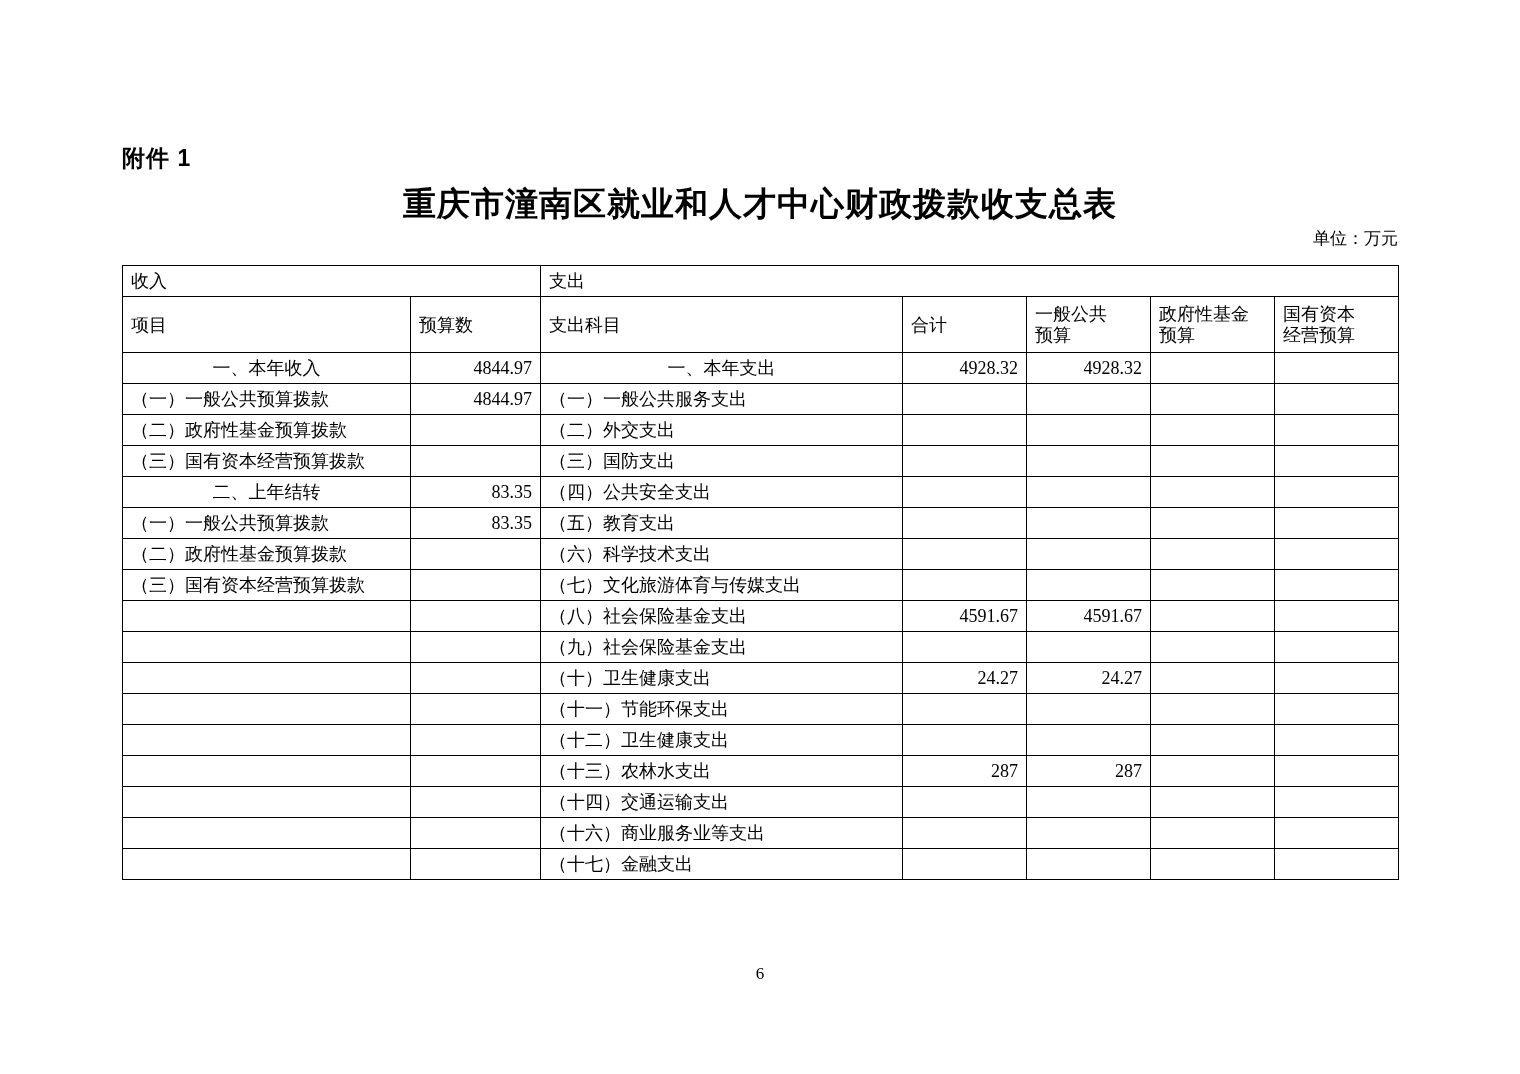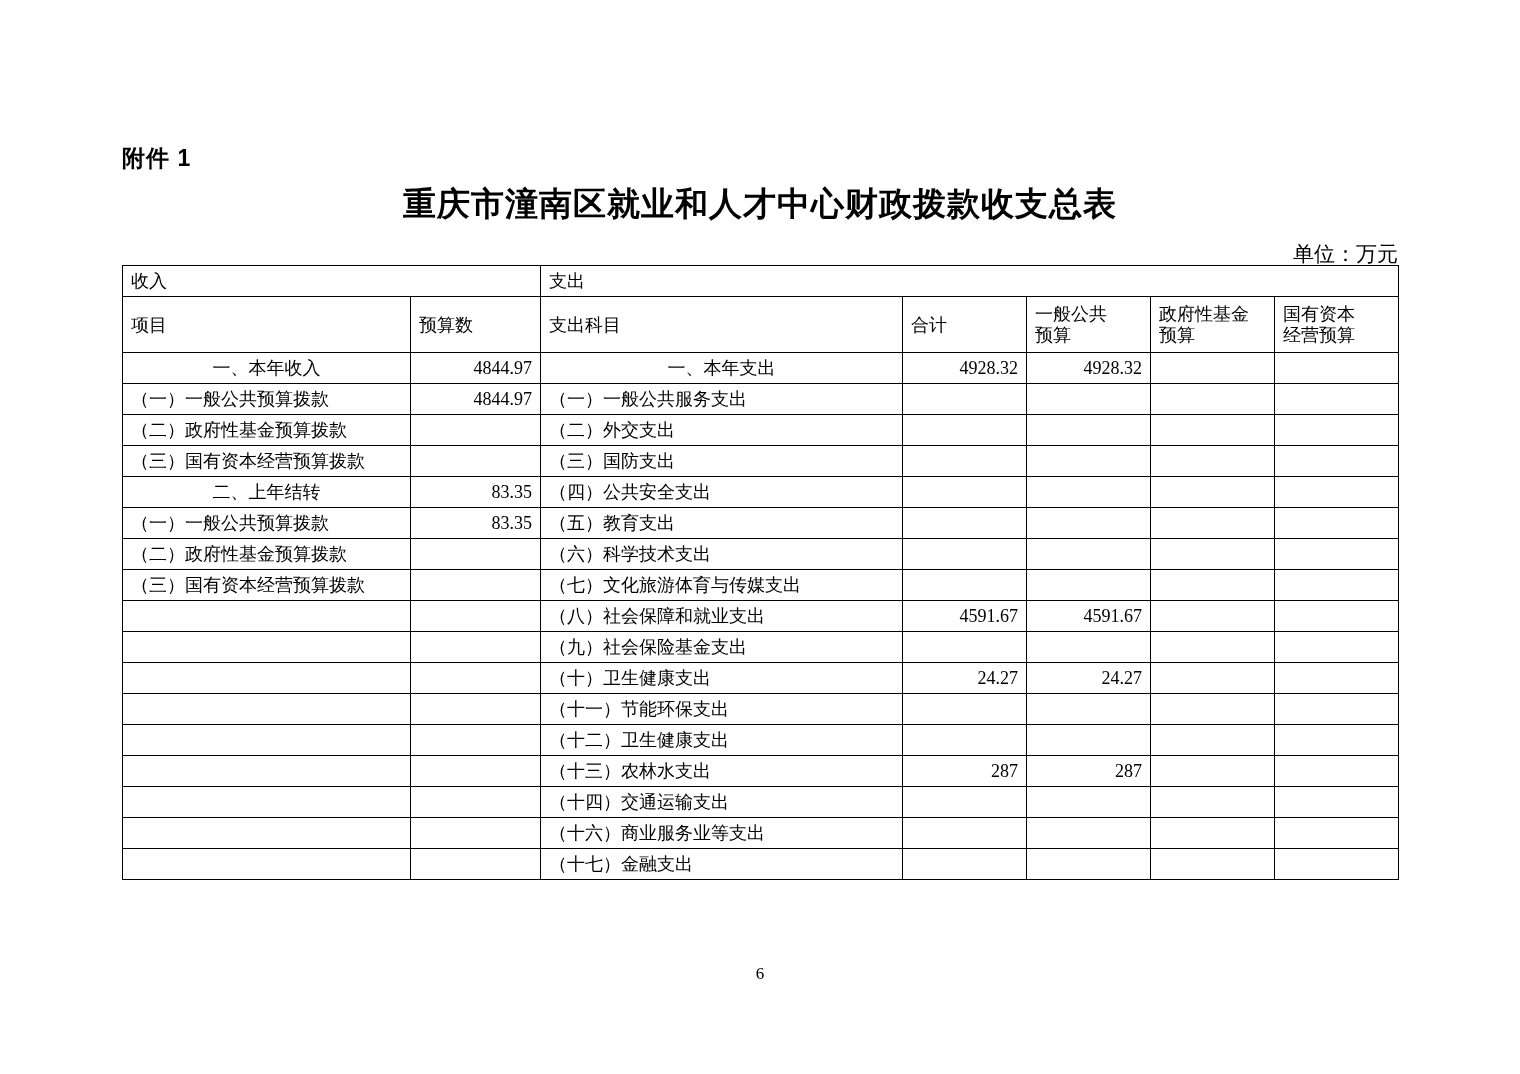--- a/index.html
+++ b/index.html
@@ -37,22 +37,22 @@
     top: 182px;
     text-align: center;
     font-size: 33px;
     font-weight: bold;
     font-family: Liberation Sans, sans-serif;
     letter-spacing: 1px;
   }
   .unit-label {
     position: absolute;
     right: 122px;
-    top: 240px;
-    font-size: 21px;
+    top: 227px;
+    font-size: 17px;
     margin-left: 7px;
   }
   table.budget {
     position: absolute;
     left: 122px;
     top: 265px;
     width: 1276px;
     border-collapse: collapse;
     table-layout: fixed;
   }
@@ -199,21 +199,21 @@
         <td class="rgt"></td>
         <td class="lft">（七）文化旅游体育与传媒支出</td>
         <td class="rgt"></td>
         <td class="rgt"></td>
         <td class="rgt"></td>
         <td class="rgt"></td>
       </tr>
       <tr>
         <td class="lft"></td>
         <td class="rgt"></td>
-        <td class="lft">（八）社会保障和就业支出</td>
+        <td class="lft">（八）社会保险基金支出</td>
         <td class="rgt">4591.67</td>
         <td class="rgt">4591.67</td>
         <td class="rgt"></td>
         <td class="rgt"></td>
       </tr>
       <tr>
         <td class="lft"></td>
         <td class="rgt"></td>
         <td class="lft">（九）社会保险基金支出</td>
         <td class="rgt"></td>

